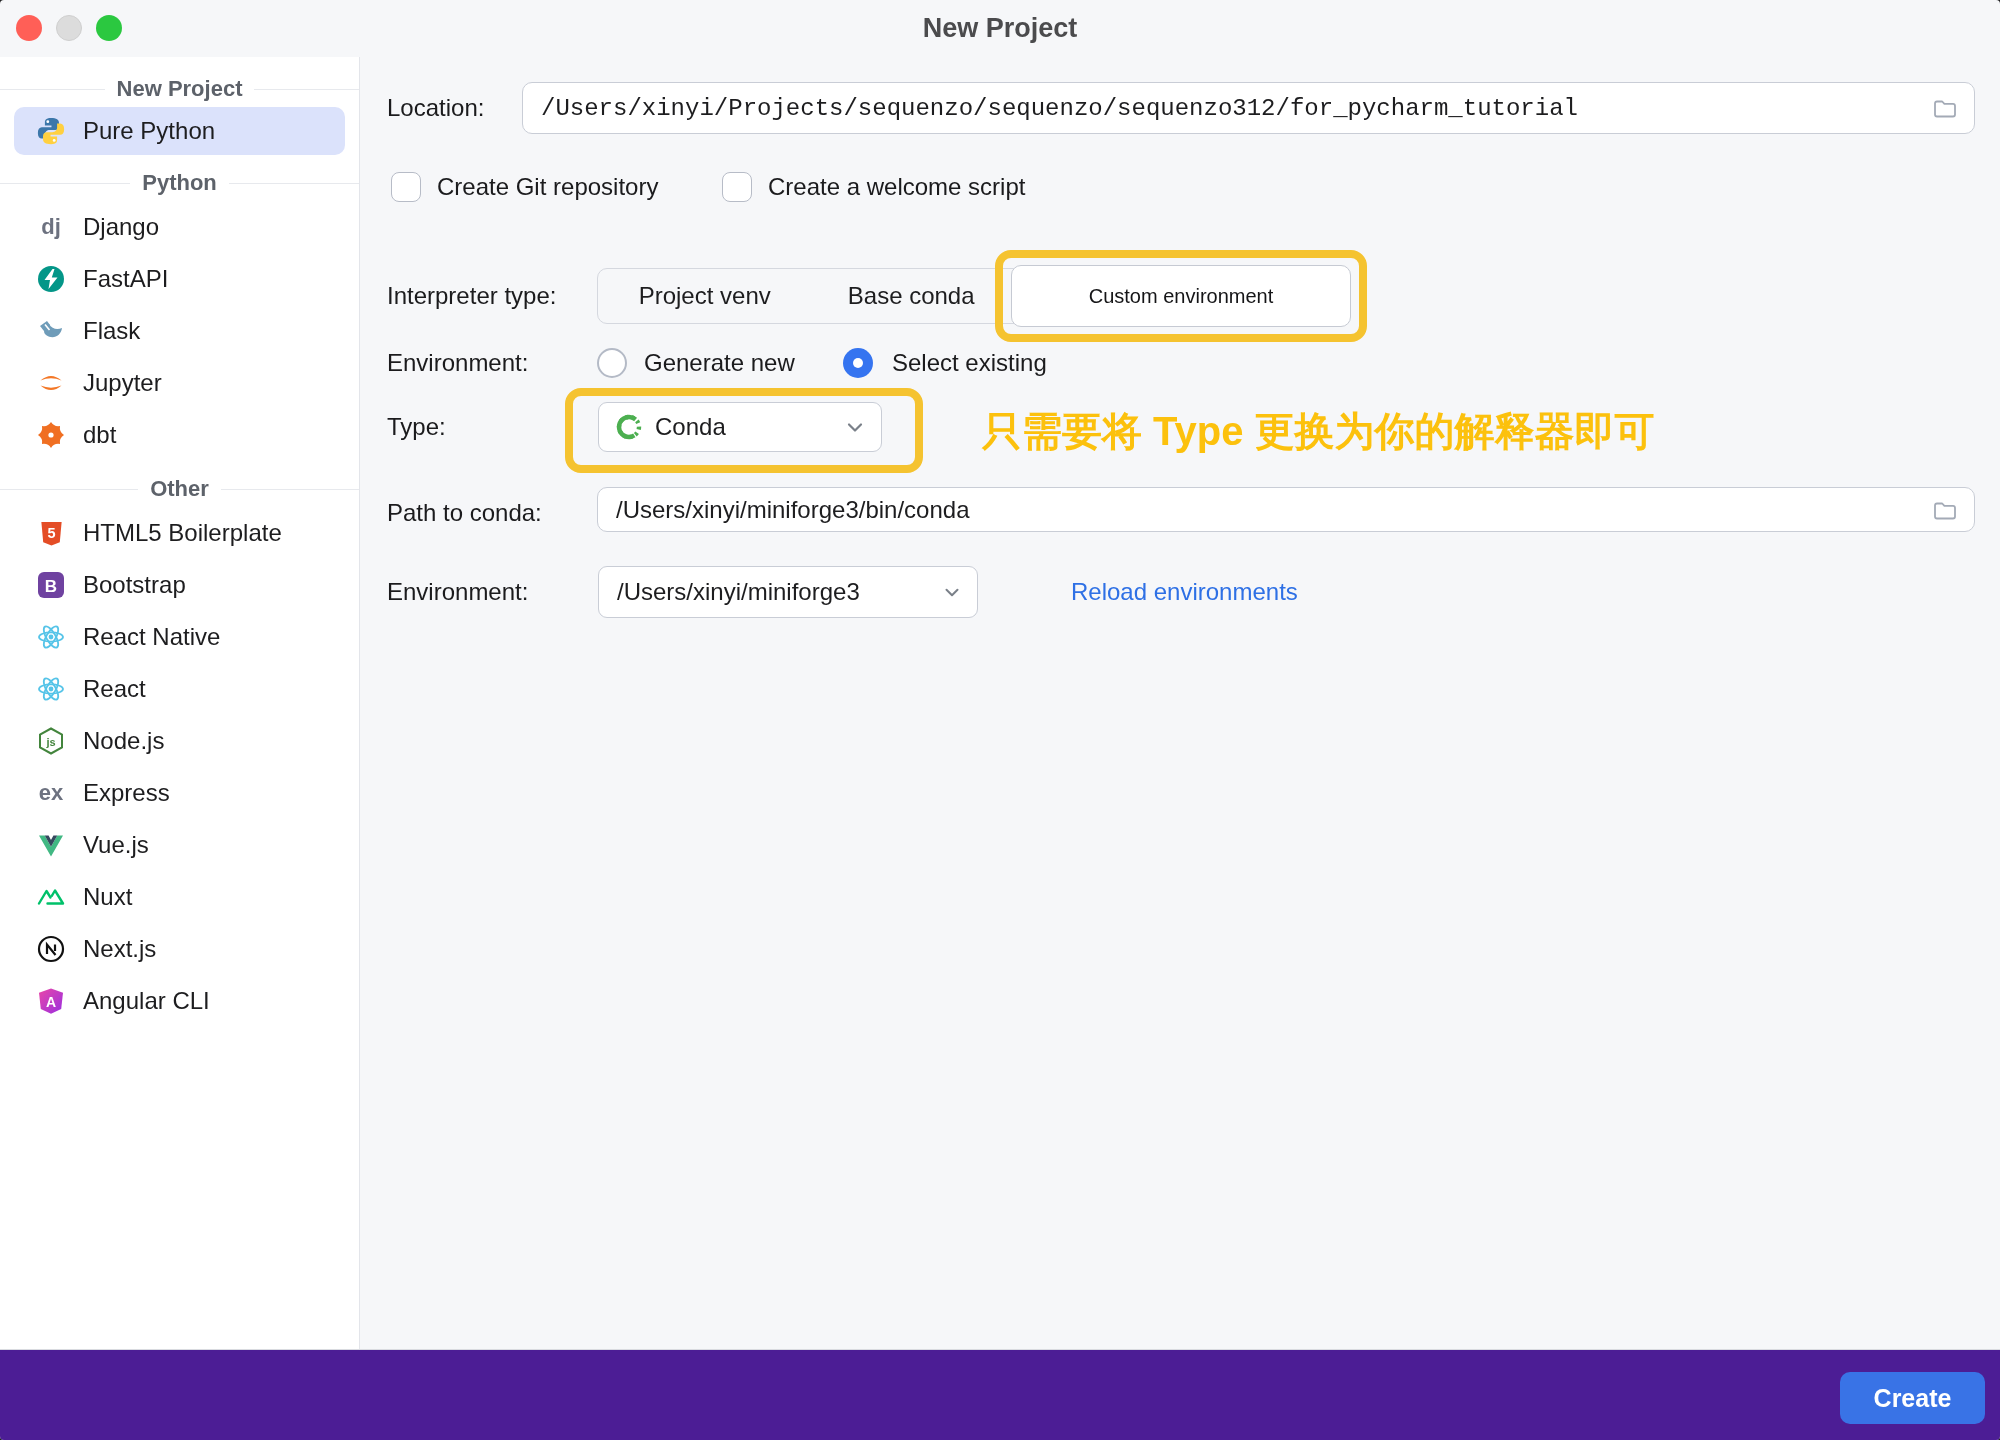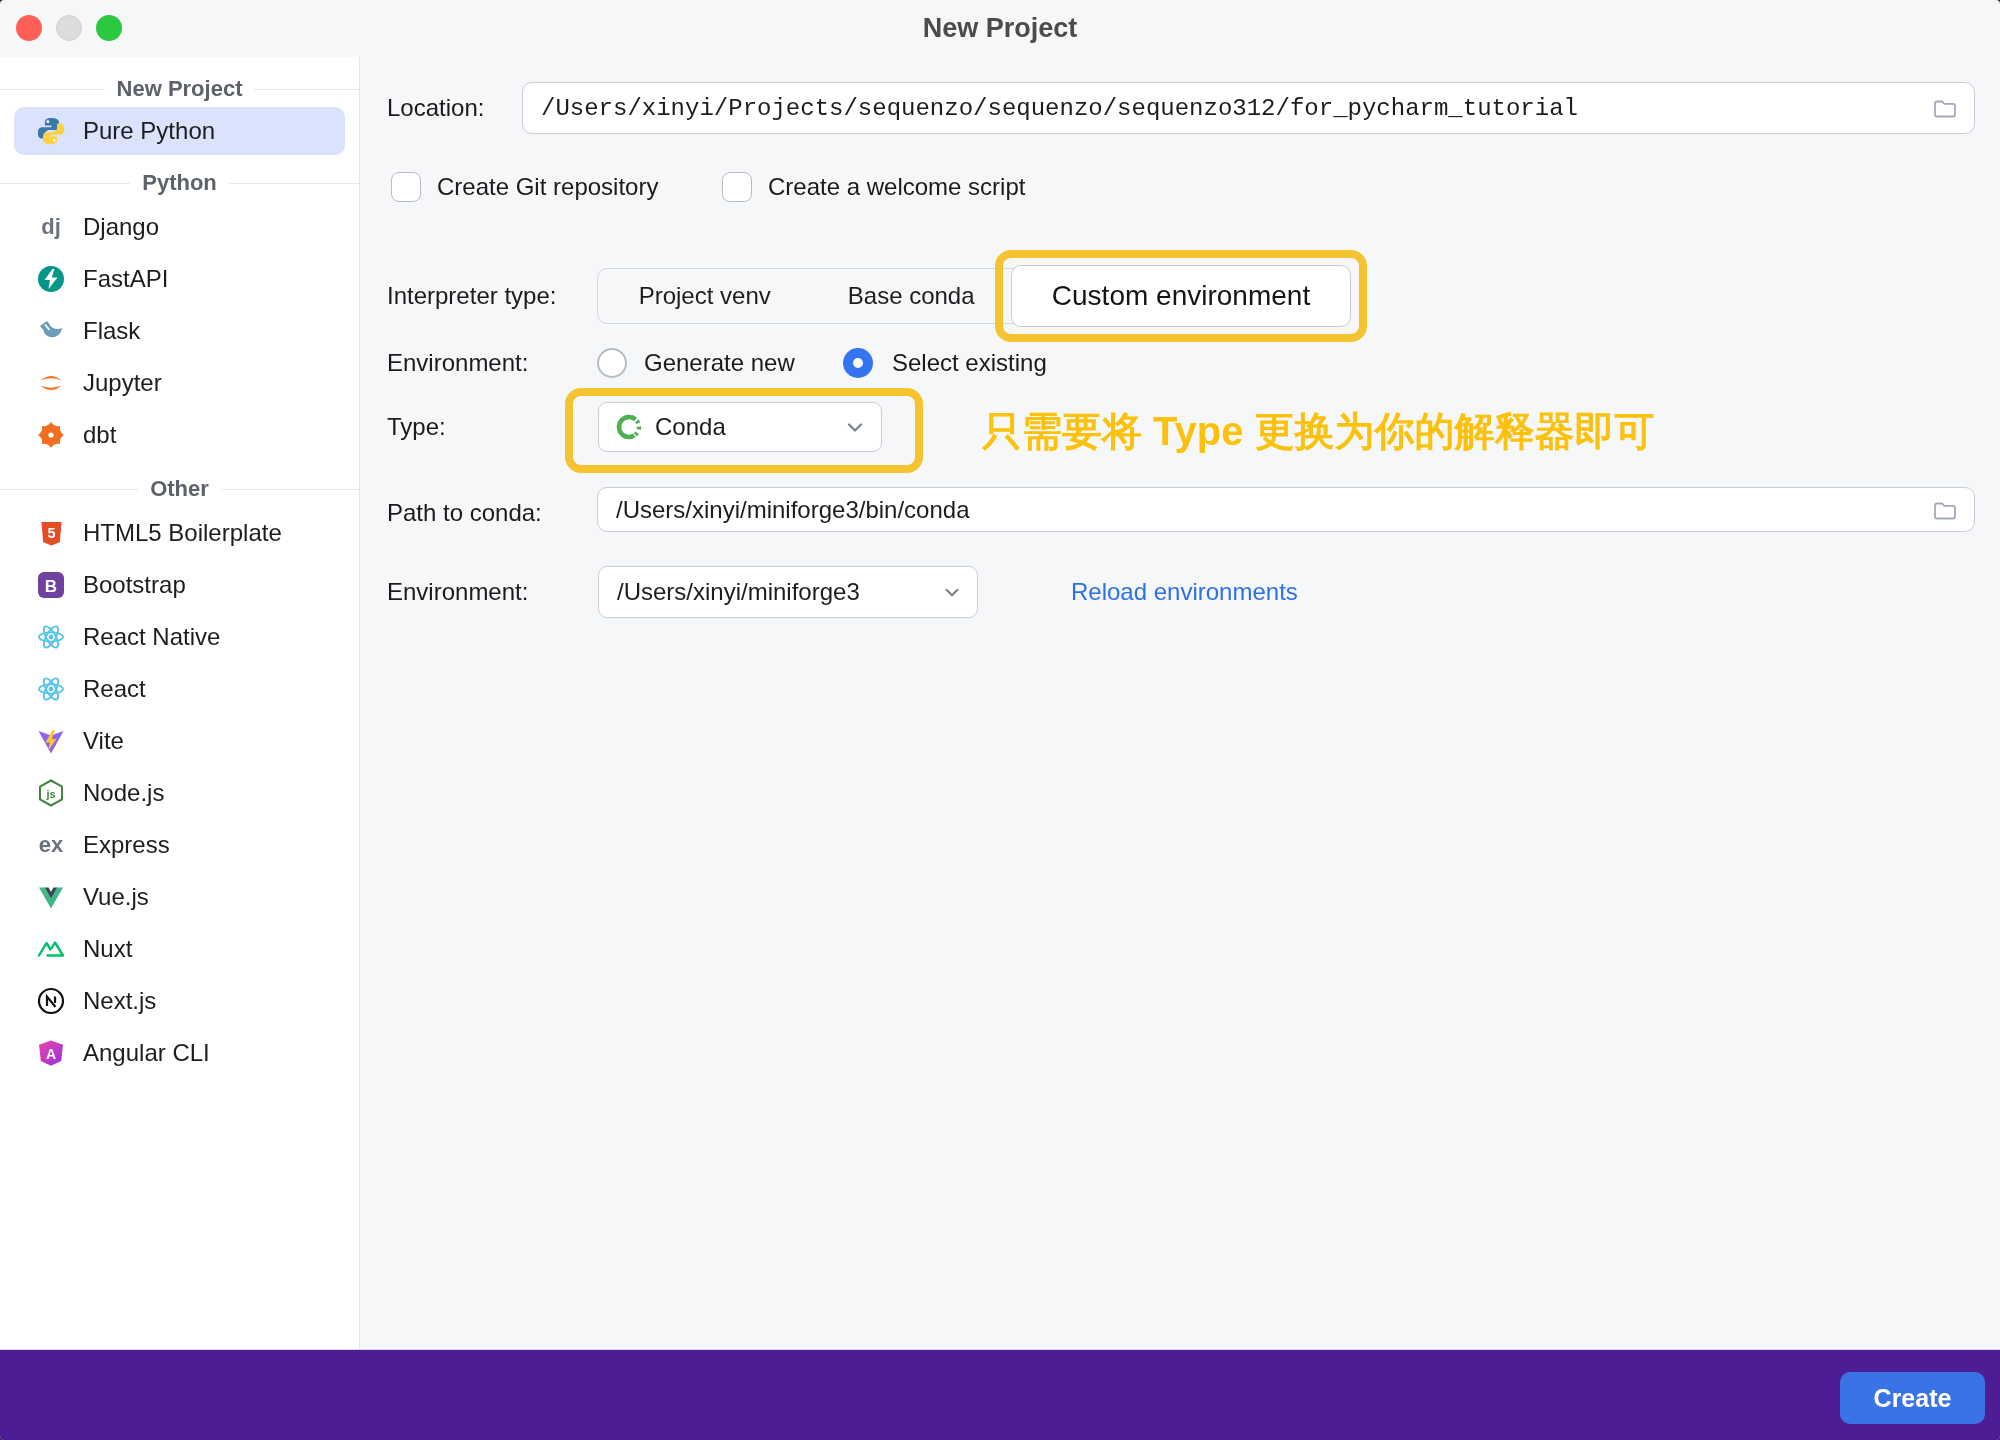--- a/index.html
+++ b/index.html
@@ -34,21 +34,21 @@
   .field .tail{margin-right:16px;display:flex;align-items:center;}
 
   .checkbox{position:absolute;width:30px;height:30px;background:#fff;border:1.5px solid #b7bcc7;border-radius:8px;box-sizing:border-box;}
 
   .segmented{position:absolute;left:597px;top:268px;width:753px;height:56px;border:1px solid #d5d8df;border-radius:10px;
              box-sizing:border-box;display:flex;align-items:center;}
   .segment{font-size:24px;color:#1d1d1f;text-align:center;}
   .segment.s1{width:214px;} .segment.s2{width:200px;} .segment.s3{width:339px;}
   .segment-selected{position:absolute;left:1011px;top:265px;width:340px;height:62px;background:#fff;border:1.5px solid #c6cad3;
                     border-radius:10px;box-sizing:border-box;display:flex;align-items:center;justify-content:center;
-                    font-size:28px;color:#151517;}
+                    font-size:20px;color:#151517;}
 
   .hl-box{position:absolute;border:8px solid #f5c330;border-radius:16px;box-sizing:border-box;pointer-events:none;}
   .hl-interpreter{left:995px;top:250px;width:372px;height:92px;}
   .hl-type{left:565px;top:388px;width:358px;height:85px;}
 
   .radio{position:absolute;width:30px;height:30px;border-radius:50%;box-sizing:border-box;}
   .radio.off{background:#fff;border:2px solid #b4bac6;}
   .radio.on{background:#3574f0;}
   .radio.on::after{content:"";position:absolute;left:10px;top:10px;width:10px;height:10px;border-radius:50%;background:#fff;}
 
@@ -182,29 +182,20 @@
         <svg width="30" height="30" viewBox="0 0 30 30">
           <g stroke="#56c4e8" stroke-width="1.8" fill="none">
             <ellipse cx="15" cy="15" rx="12" ry="4.6"></ellipse>
             <ellipse cx="15" cy="15" rx="12" ry="4.6" transform="rotate(60 15 15)"></ellipse>
             <ellipse cx="15" cy="15" rx="12" ry="4.6" transform="rotate(120 15 15)"></ellipse>
           </g>
           <circle cx="15" cy="15" r="2.4" fill="#56c4e8"></circle>
         </svg>
       </span>
       <span>React</span>
-    </div>
-    <div class="side-item">
-      <span class="ic">
-        <svg width="28" height="28" viewBox="0 0 28 28">
-          <polygon points="1.5,4 14,26.5 26.5,4 14,8.5" fill="#8a63f2"></polygon>
-          <polygon points="15.5,3 8.5,15.5 13,15.5 11,24 19.5,12 15,12 17.8,3" fill="#ffc531"></polygon>
-        </svg>
-      </span>
-      <span>Vite</span>
     </div>
     <div class="side-item">
       <span class="ic">
         <svg width="28" height="28" viewBox="0 0 28 28">
           <polygon points="14,1.5 25,7.5 25,20.5 14,26.5 3,20.5 3,7.5" fill="none" stroke="#43853d" stroke-width="2"></polygon>
           <text x="14" y="18.5" text-anchor="middle" font-size="11" font-weight="bold" fill="#43853d" font-family="Liberation Sans, sans-serif">js</text>
         </svg>
       </span>
       <span>Node.js</span>
     </div>

